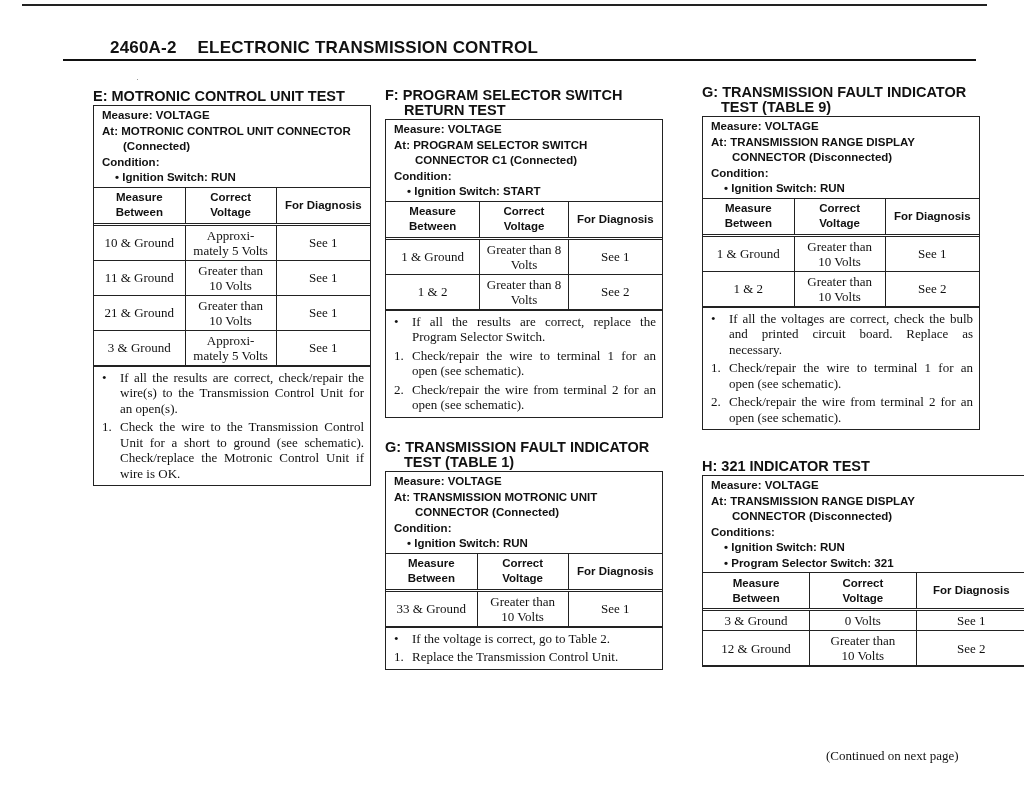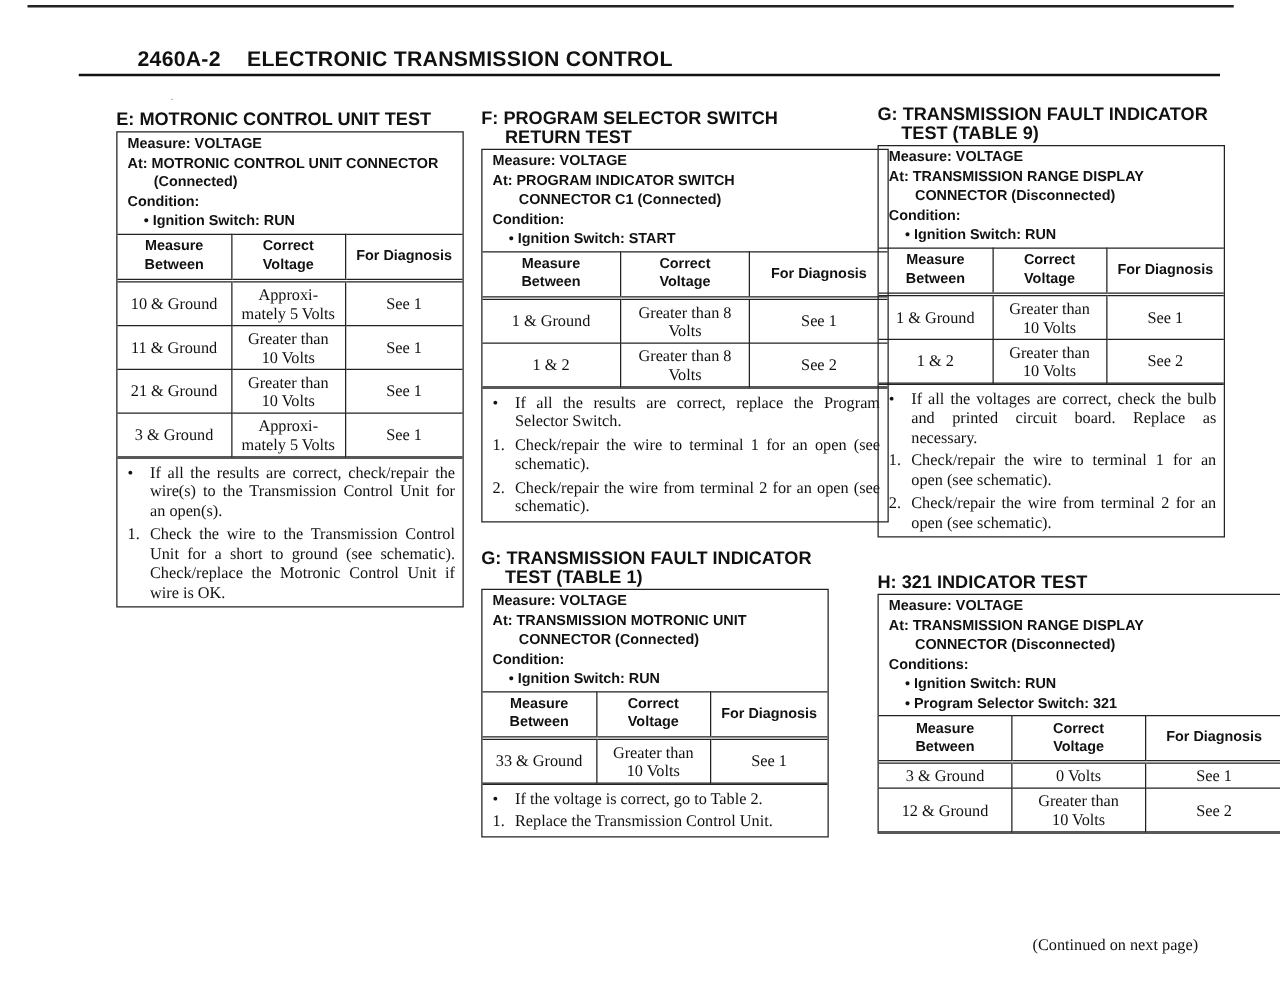--- a/index.html
+++ b/index.html
@@ -90,26 +90,26 @@
           <span class="tx">If all the results are correct, check/repair the wire(s) to the Transmission Control Unit for an open(s).</span>
         </div>
       <div class="note">
           <span class="mk">1.</span>
           <span class="tx">Check the wire to the Transmission Control Unit for a short to ground (see schematic). Check/replace the Motronic Control Unit if wire is OK.</span>
         </div>
     </div>
   </div>
 </div>
 
-<div class="sec" style="left:385px; top:88px; width:326px;">
+<div class="sec" style="left:385px; top:88px; width:278px;">
   <div class="sec-title"><span>F: PROGRAM SELECTOR SWITCH</span><span class="l2">RETURN TEST</span></div>
   <div class="box">
     <div class="info">
       <div>Measure: VOLTAGE</div>
-      <div>At: PROGRAM INDICATOR SWITCH</div>
+      <div>At: PROGRAM SELECTOR SWITCH</div>
       <span class="ind">CONNECTOR C1 (Connected)</span>
       <div>Condition:</div>
       <span class="ind2">• Ignition Switch: START</span>
     </div>
     <table>
       <colgroup>
           <col style="width:34%">
           <col style="width:32%">
           <col style="width:34%">
         </colgroup>

